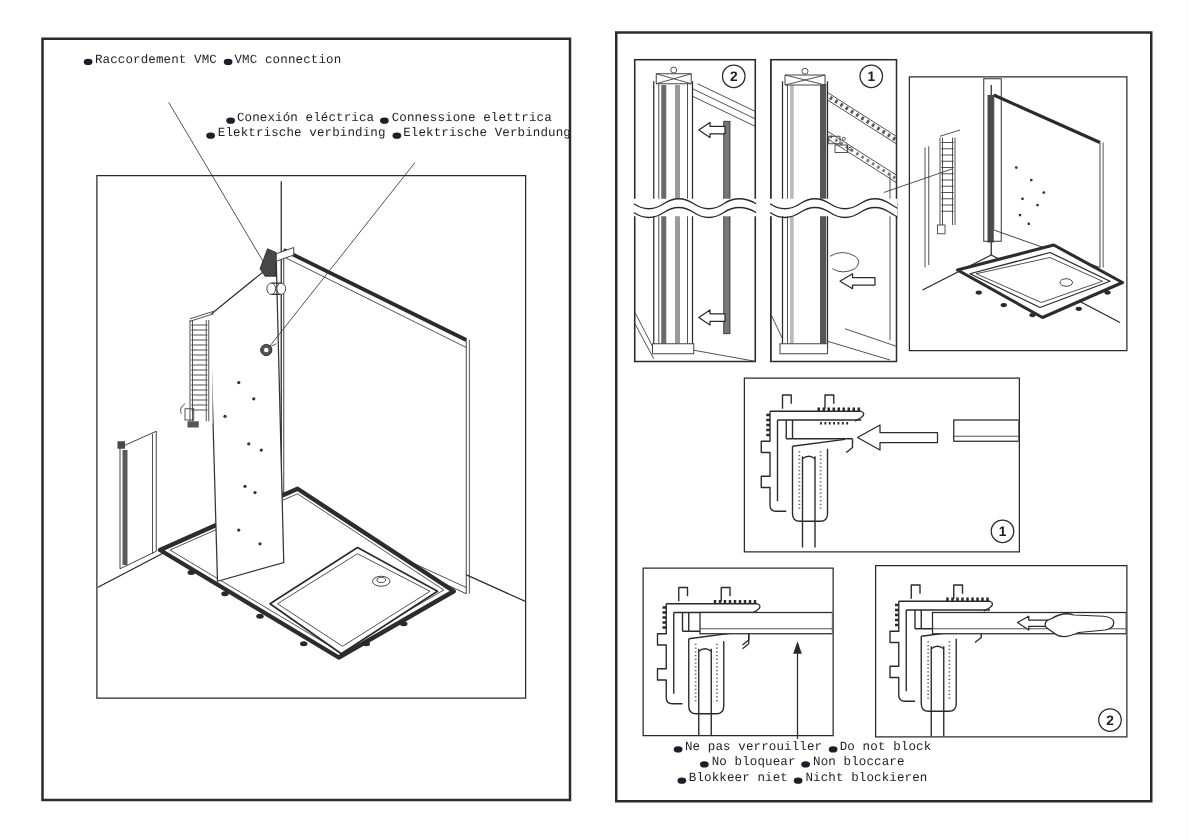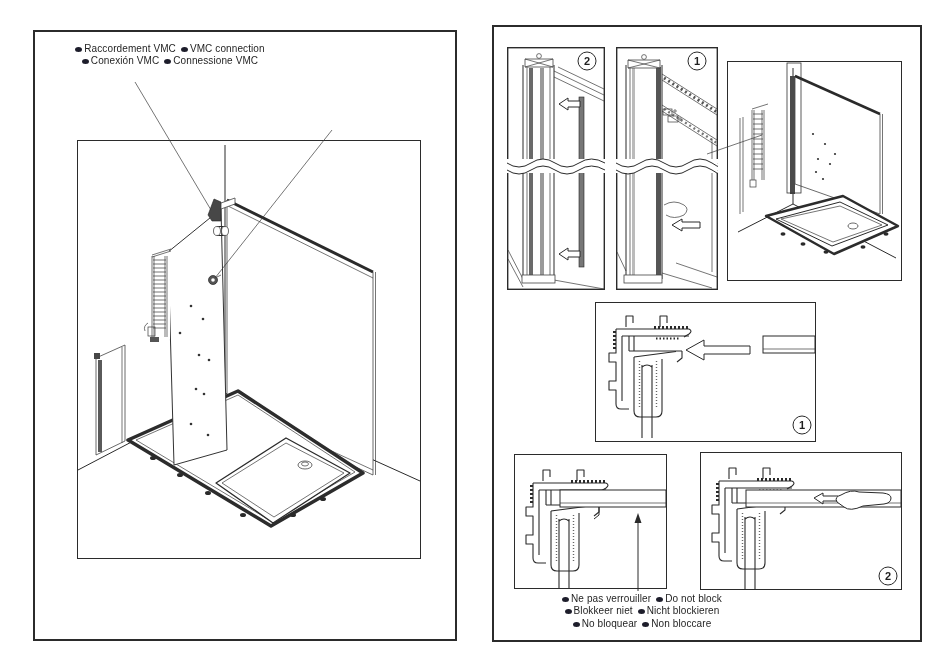--- a/index.html
+++ b/index.html
@@ -1,21 +1,21 @@
 <!DOCTYPE html>
 <html><head>
 <meta charset="utf-8">
 <style>
   html,body{margin:0;padding:0;background:#f2f2f2;}
   .stage{position:relative;width:950px;height:672px;background:#ffffff;overflow:hidden;
          font-family:"Liberation Sans",sans-serif;color:#1f1f1f;}
   .panel{position:absolute;border:2px solid #2b2b2b;background:#fff;}
   .ibox{position:absolute;border:1.4px solid #2b2b2b;background:#fff;}
   .lblock{position:absolute;}
-  .lrow{display:flex;align-items:center;justify-content:center;line-height:12.4px;}
+  .lrow{display:flex;align-items:center;justify-content:center;line-height:12.4px;font-family:Liberation Mono, monospace;}
   .blt{width:7px;height:5px;border-radius:50%;background:#1d1d2b;margin:0 2px 0 5px;flex:0 0 auto;}
   .blt:first-child{margin-left:0;}
   .ltxt{white-space:nowrap;font-size:10px;letter-spacing:0.1px;color:#1f1f1f;}
   svg{display:block;}
   .ov{position:absolute;left:0;top:0;pointer-events:none;}
   .ln{stroke:#2a2a2a;fill:none;stroke-width:1;}
   .thin{stroke:#3a3a3a;fill:none;stroke-width:0.7;}
   .wfill{fill:#ffffff;stroke:#2a2a2a;stroke-width:1;}
   .wfill2{fill:#ffffff;stroke:#444;stroke-width:0.8;}
   .dk{fill:#474747;stroke:#222;stroke-width:0.6;}
@@ -29,29 +29,35 @@
 
   <div class="panel" style="left:33px;top:30px;width:420px;height:607px;">
 
     <div class="lblock" style="left:25px;top:11px;width:220px;">
       <div class="lrow">
         <span class="blt"></span>
         <span class="ltxt">Raccordement VMC</span>
         <span class="blt"></span>
         <span class="ltxt">VMC connection</span>
       </div>
-      <div class="lrow">
-        <span class="blt"></span>
-        <span class="ltxt">Conexión VMC</span>
-        <span class="blt"></span>
-        <span class="ltxt">Connessione VMC</span>
-      </div>
     </div>
 
     <div class="lblock" style="left:145px;top:58px;width:262px;">
+      <div class="lrow">
+        <span class="blt"></span>
+        <span class="ltxt">Conexión eléctrica</span>
+        <span class="blt"></span>
+        <span class="ltxt">Connessione elettrica</span>
+      </div>
+      <div class="lrow">
+        <span class="blt"></span>
+        <span class="ltxt">Elektrische verbinding</span>
+        <span class="blt"></span>
+        <span class="ltxt">Elektrische Verbindung</span>
+      </div>
     </div>
 
     <div class="ibox" style="left:42px;top:108px;width:342px;height:417px;">
       <svg width="342" height="417" viewBox="0 0 342 417">
 
         <line class="ln" x1="147" y1="4" x2="147" y2="252"></line>
         <line class="ln" x1="147" y1="252" x2="0" y2="329"></line>
         <line class="ln" x1="147" y1="252" x2="342" y2="340"></line>
 
         <polygon class="wfill2" points="149,59 295,131 295,334 149,267"></polygon>
@@ -337,29 +343,29 @@
 
     <div class="lblock" style="left:38px;top:566px;width:220px;">
       <div class="lrow">
         <span class="blt"></span>
         <span class="ltxt">Ne pas verrouiller</span>
         <span class="blt"></span>
         <span class="ltxt">Do not block</span>
       </div>
       <div class="lrow">
         <span class="blt"></span>
+        <span class="ltxt">No bloquear</span>
+        <span class="blt"></span>
+        <span class="ltxt">Non bloccare</span>
+      </div>
+      <div class="lrow">
+        <span class="blt"></span>
         <span class="ltxt">Blokkeer niet</span>
         <span class="blt"></span>
         <span class="ltxt">Nicht blockieren</span>
-      </div>
-      <div class="lrow">
-        <span class="blt"></span>
-        <span class="ltxt">No bloquear</span>
-        <span class="blt"></span>
-        <span class="ltxt">Non bloccare</span>
       </div>
     </div>
 
     <svg class="ov" width="426" height="613" viewBox="0 0 426 613">
       <line class="thin" x1="213" y1="127" x2="268" y2="108"></line>
       <line class="ln" x1="144" y1="564" x2="144" y2="494"></line>
       <polygon fill="#2a2a2a" points="144,486 140.5,496 147.5,496"></polygon>
     </svg>
   </div>
 

